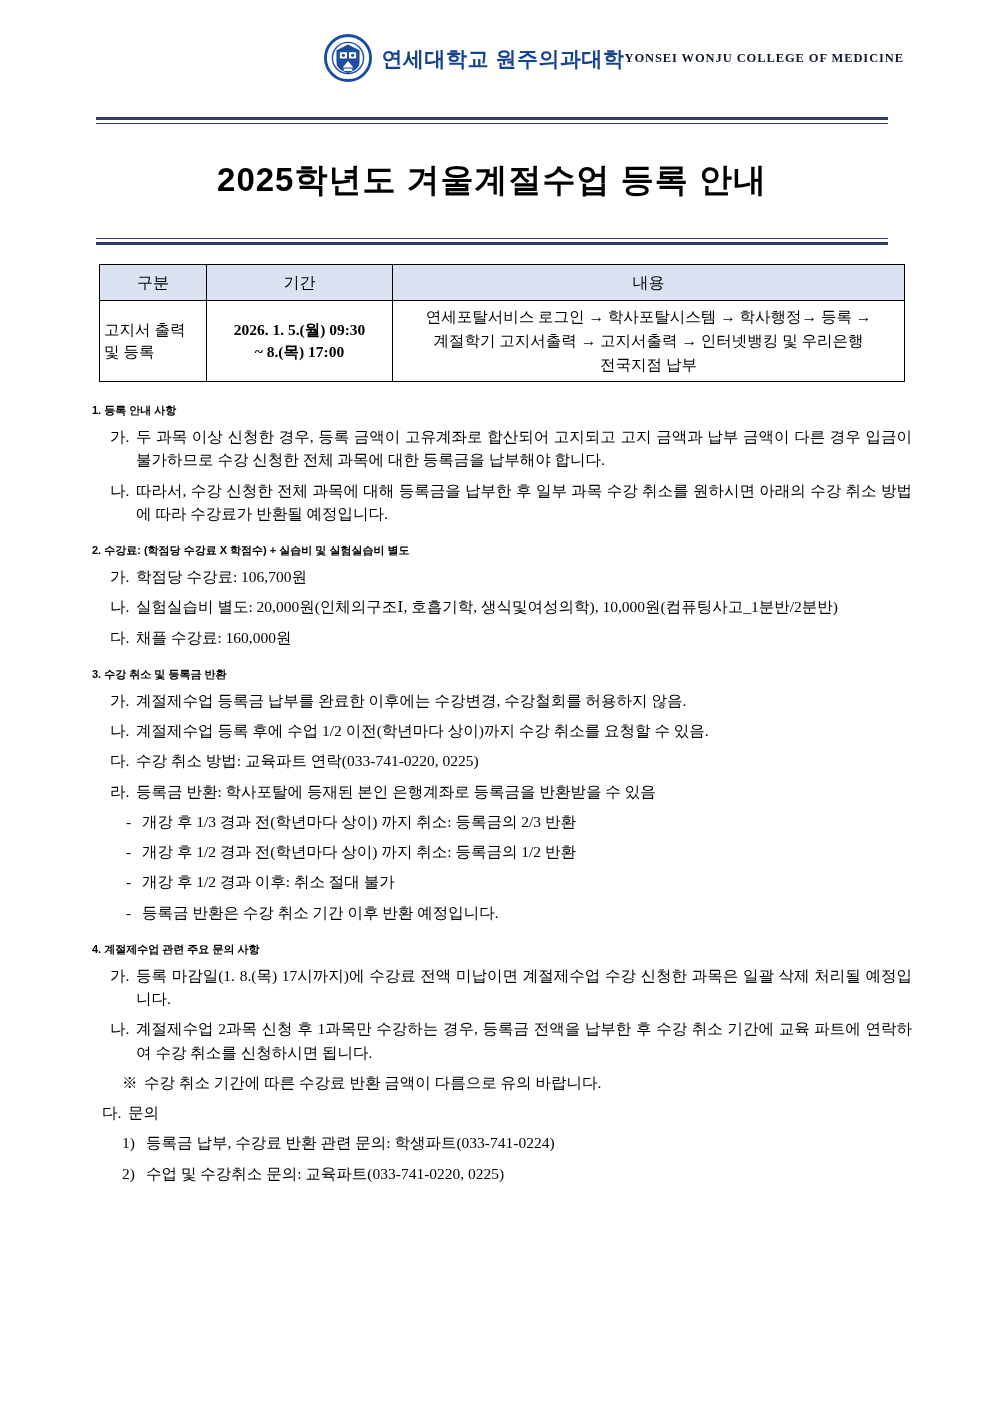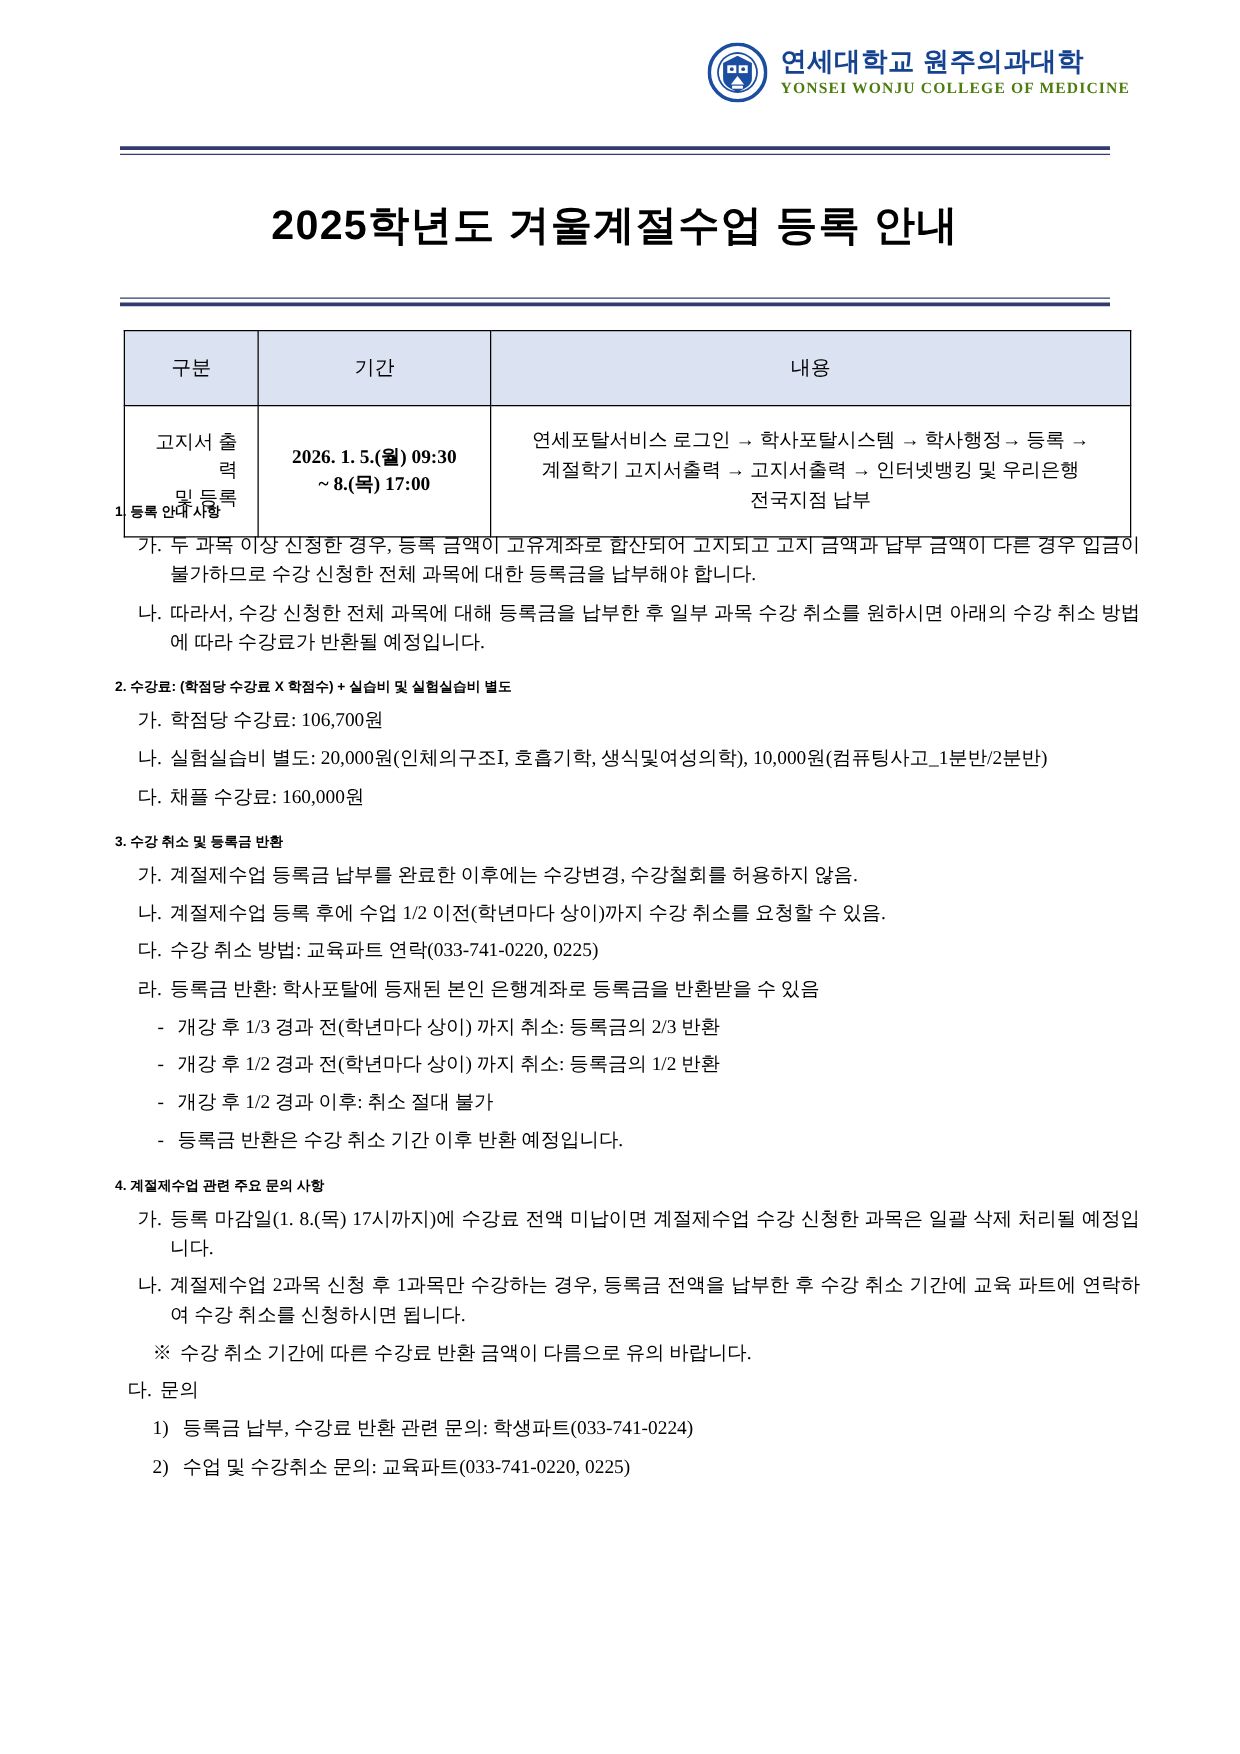--- a/index.html
+++ b/index.html
@@ -34,37 +34,37 @@
     align-items: center;
     gap: 10px;
   }
   .logo-emblem {
     width: 48px;
     height: 48px;
     flex: 0 0 auto;
   }
   .logo-text {
     display: flex;
-    flex-direction: column;
+    flex-direction: row;
     justify-content: center;
     line-height: 1;
   }
   .logo-ko {
     font-family: "Liberation Sans", "DejaVu Sans", sans-serif;
     font-size: 21px;
     font-weight: bold;
     color: #16438f;
     letter-spacing: 0.5px;
     white-space: nowrap;
   }
   .logo-en {
     font-family: "Liberation Serif", "DejaVu Serif", serif;
     font-size: 12.5px;
     font-weight: bold;
-    color: #4d7c0f;
+    color: #0f172a;
     letter-spacing: 0.9px;
     margin-top: 4px;
     white-space: nowrap;
   }
 
   
   .title-block {
     position: absolute;
     top: 117px;
     left: 96px;
@@ -99,38 +99,38 @@
     top: 264px;
     left: 99px;
     width: 806px;
     border-collapse: collapse;
     table-layout: fixed;
     font-size: 15.5px;
   }
   .schedule-table th,
   .schedule-table td {
     border: 1px solid #000000;
-    padding: 16px;
+    padding: 4px;
     vertical-align: middle;
     margin-left: 44px;
   }
   .schedule-table thead th {
     background: #dbe2f1;
     text-align: center;
     font-weight: normal;
     font-size: 16px;
     height: 27px;
     line-height: 27px;
   }
   .col-gubun { width: 107px; }
   .col-gigan { width: 186px; }
   .col-naeyong { width: auto; }
 
   .cell-gubun {
-    text-align: right;
+    text-align: left;
     line-height: 1.45;
     padding: 6px 4px;
   }
   .cell-gigan {
     text-align: center;
     line-height: 1.45;
     padding: 6px 4px;
     font-weight: bold;
   }
   .cell-naeyong {

